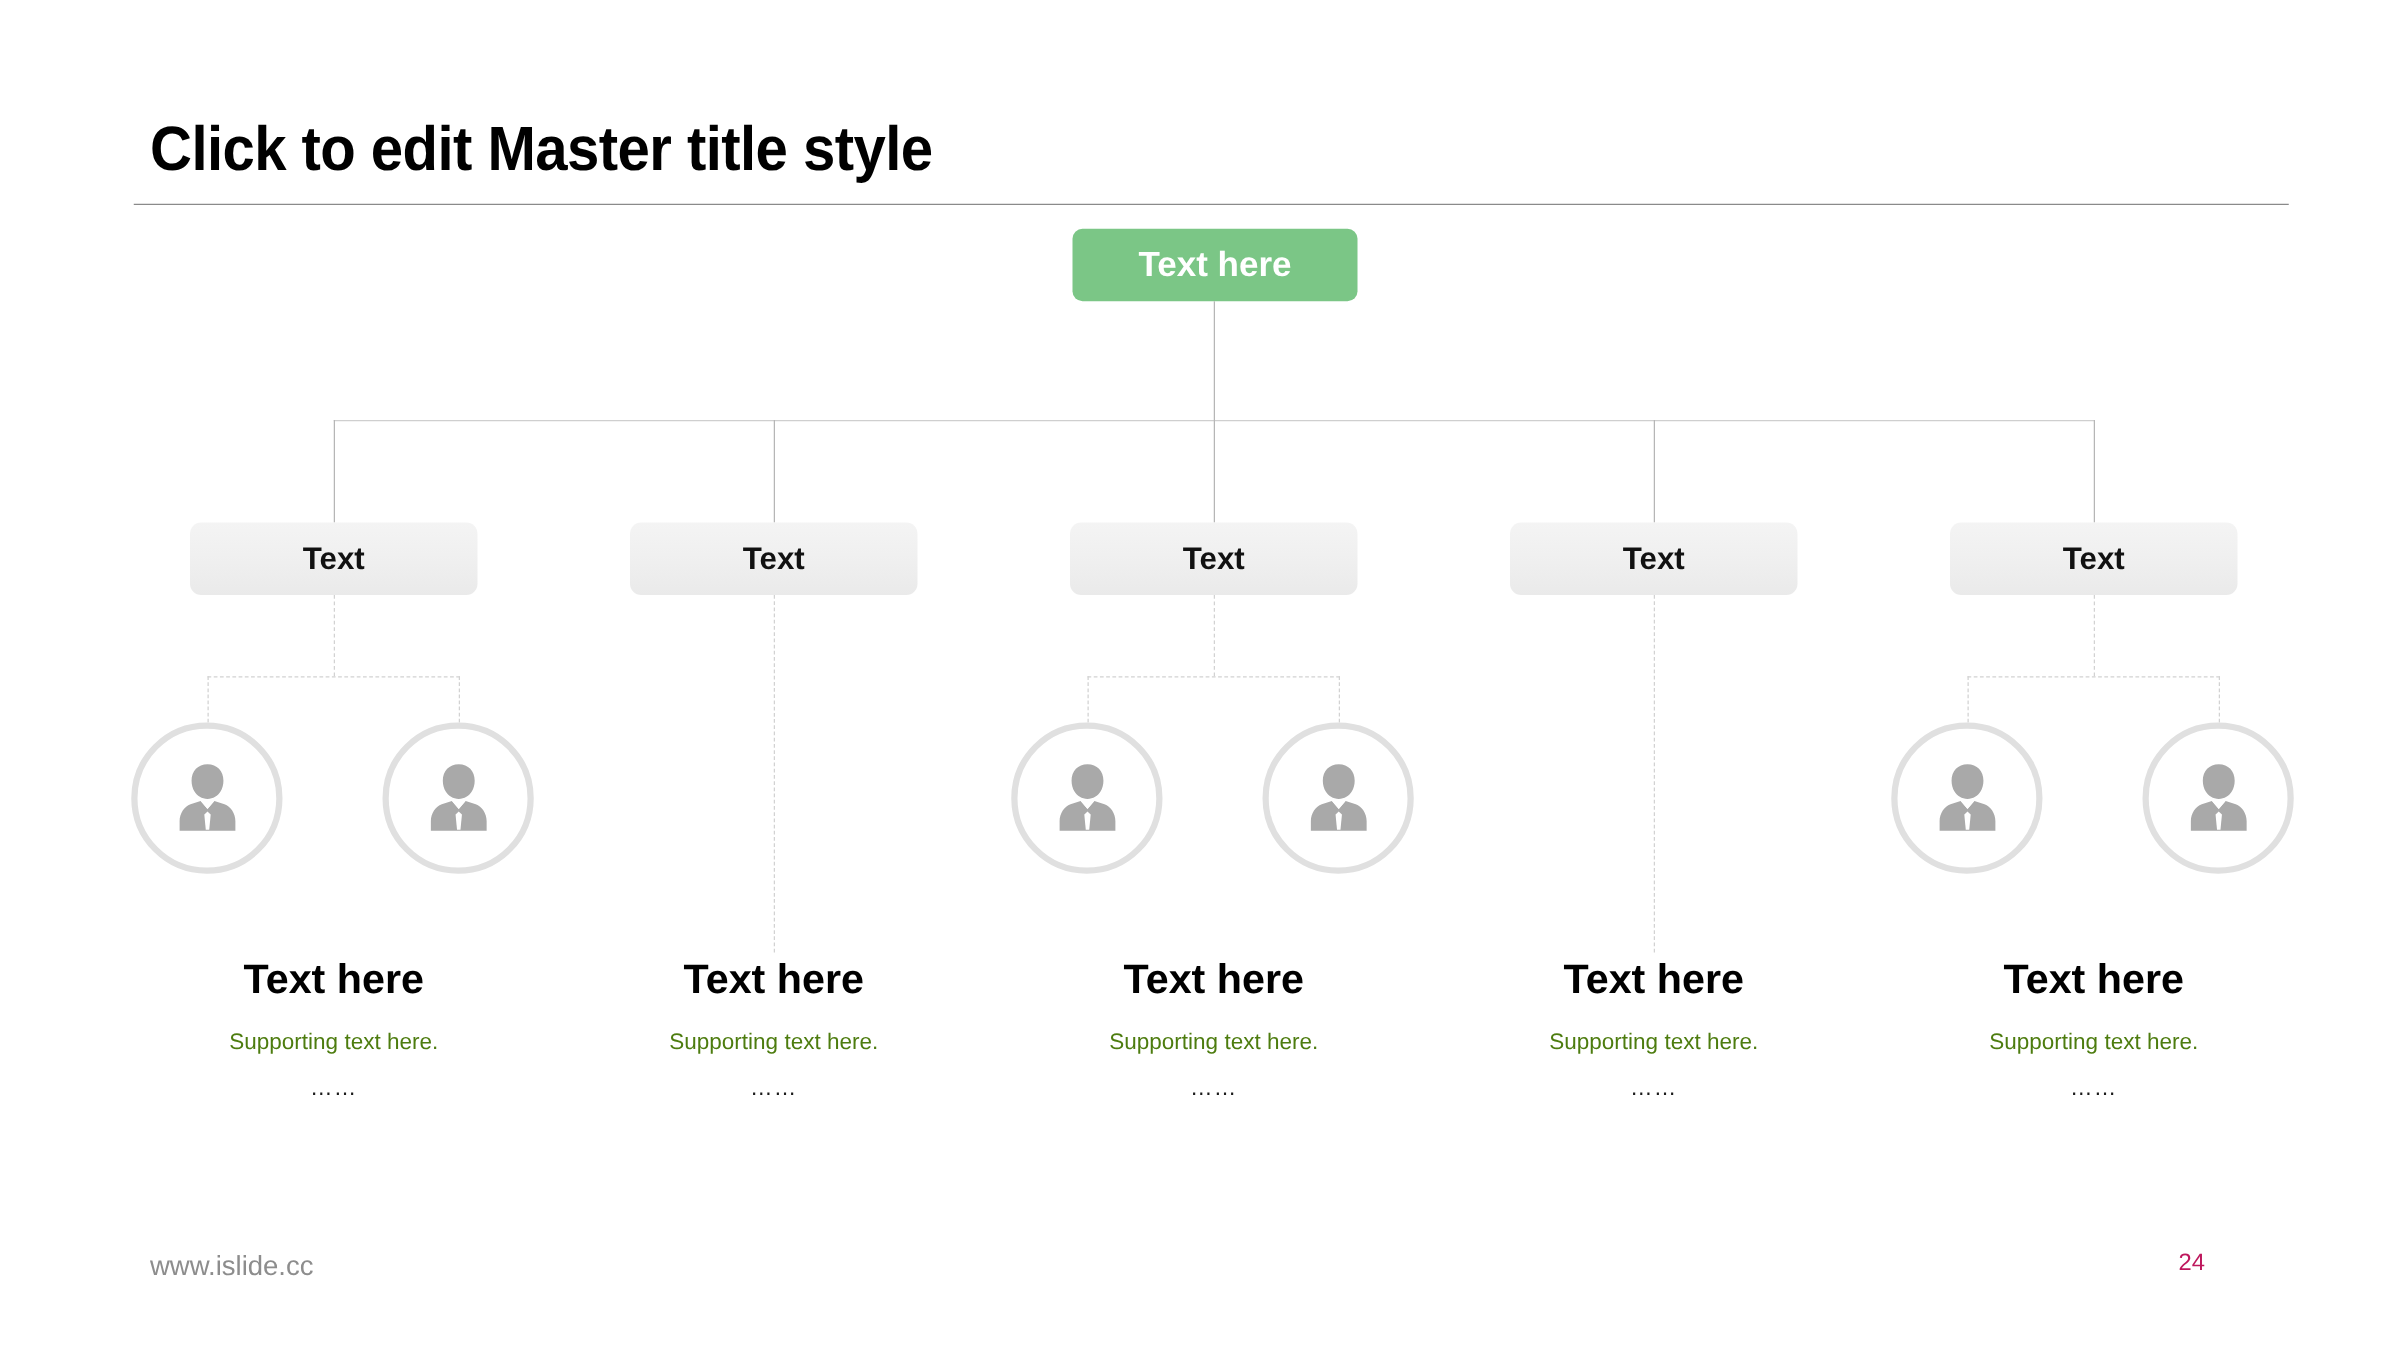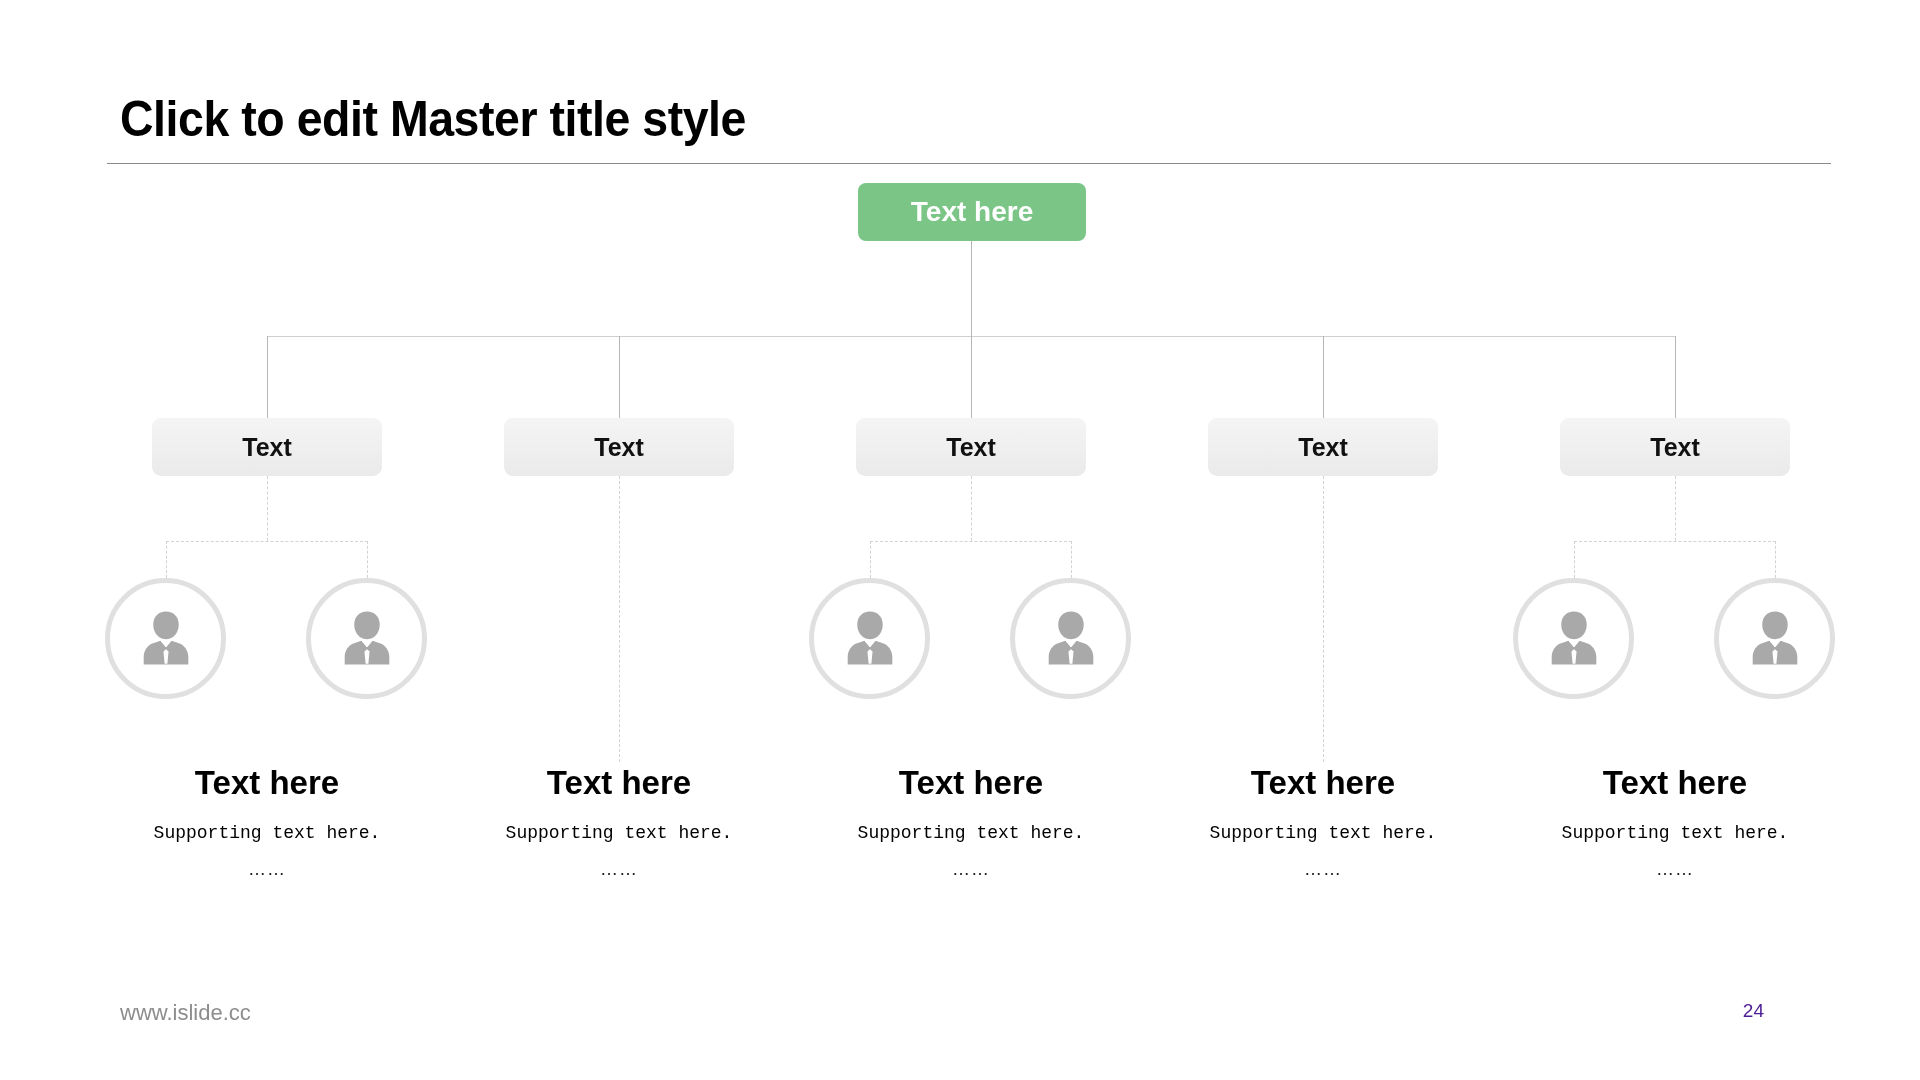--- a/index.html
+++ b/index.html
@@ -55,34 +55,34 @@
   }
   .person-circle svg { width:68px; height:68px; display:block; }
 
   
   .colblock { position:absolute; width:330px; text-align:center; }
   .colblock .head {
     font-size:33px; font-weight:bold; color:#000; line-height:1.1;
     white-space:nowrap;
   }
   .colblock .sub {
-    margin-top:22px; font-size:18px; color:#000000; white-space:nowrap;font-family:Liberation Mono, monospace;
+    margin-top:22px; font-size:18px; color:#4d7c0f; white-space:nowrap;
   }
   .colblock .dots {
     margin-top:16px; font-size:18px; color:#1a1a1a; letter-spacing:1px;
   }
 
   
   .footer-url {
     position:absolute; left:120px; top:1000px;
     font-size:22px; color:#8d8d8d;
   }
   .footer-page {
     position:absolute; right:108px; top:1000px;
-    font-size:19px; color:#4c1d95;
+    font-size:19px; color:#be185d;
   }
 </style>
 </head>
 <body>
 
 <div class="slide" style="--accent: #7bc686;">
 
   <div class="title">Click to edit Master title style</div>
   <div class="title-rule"></div>
 

